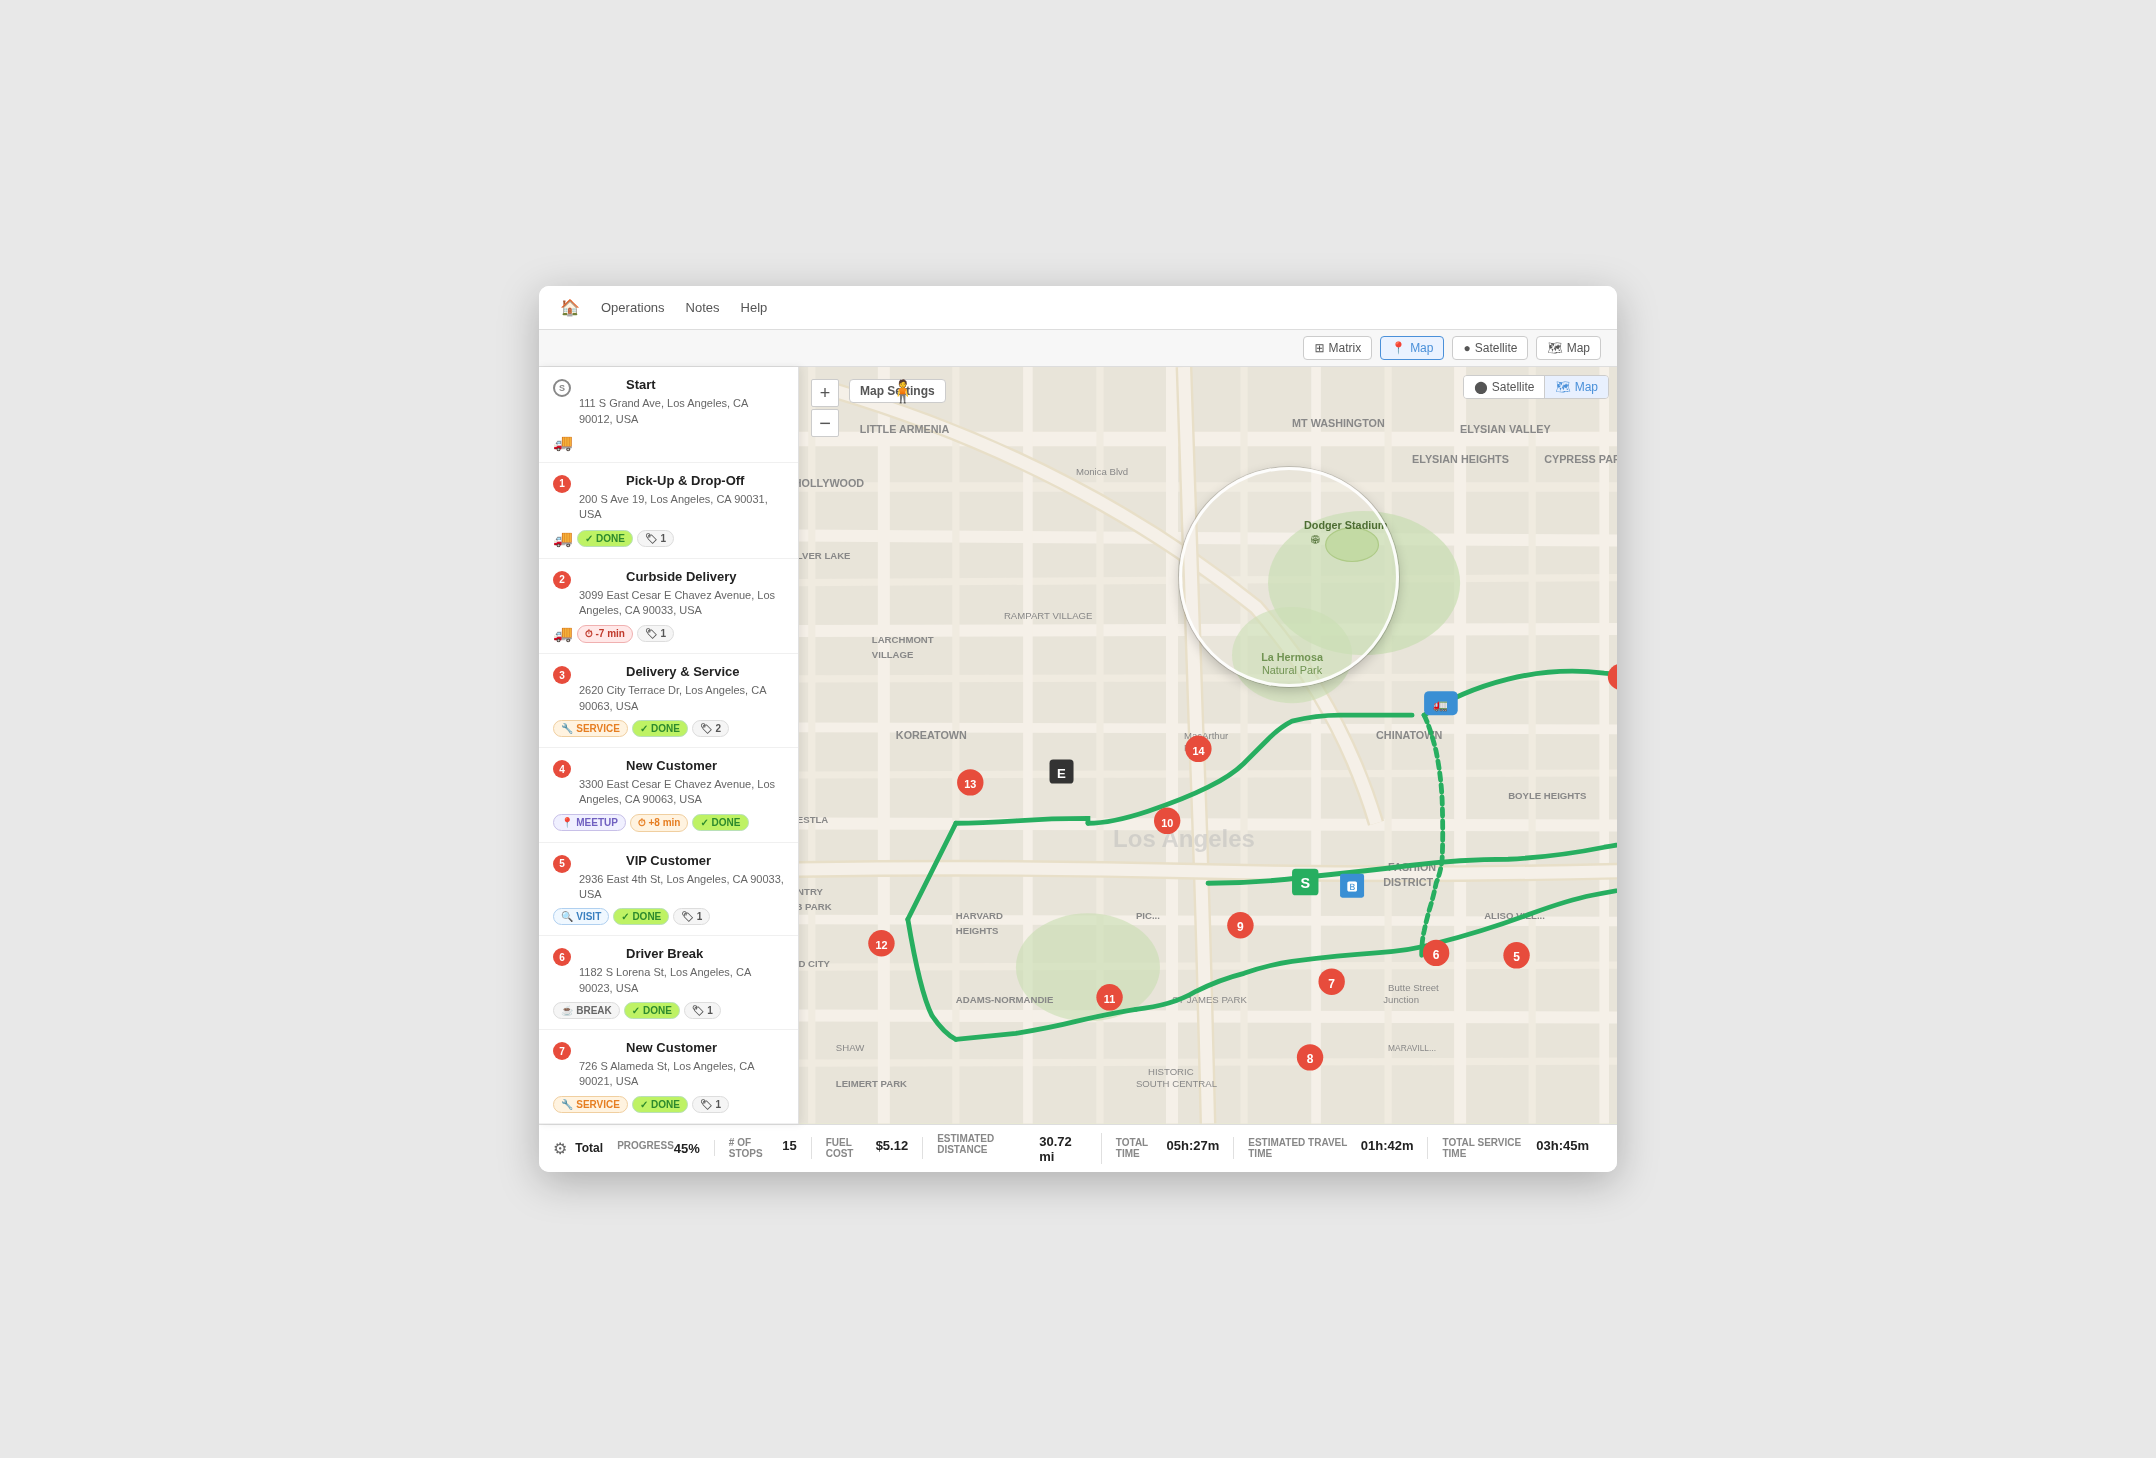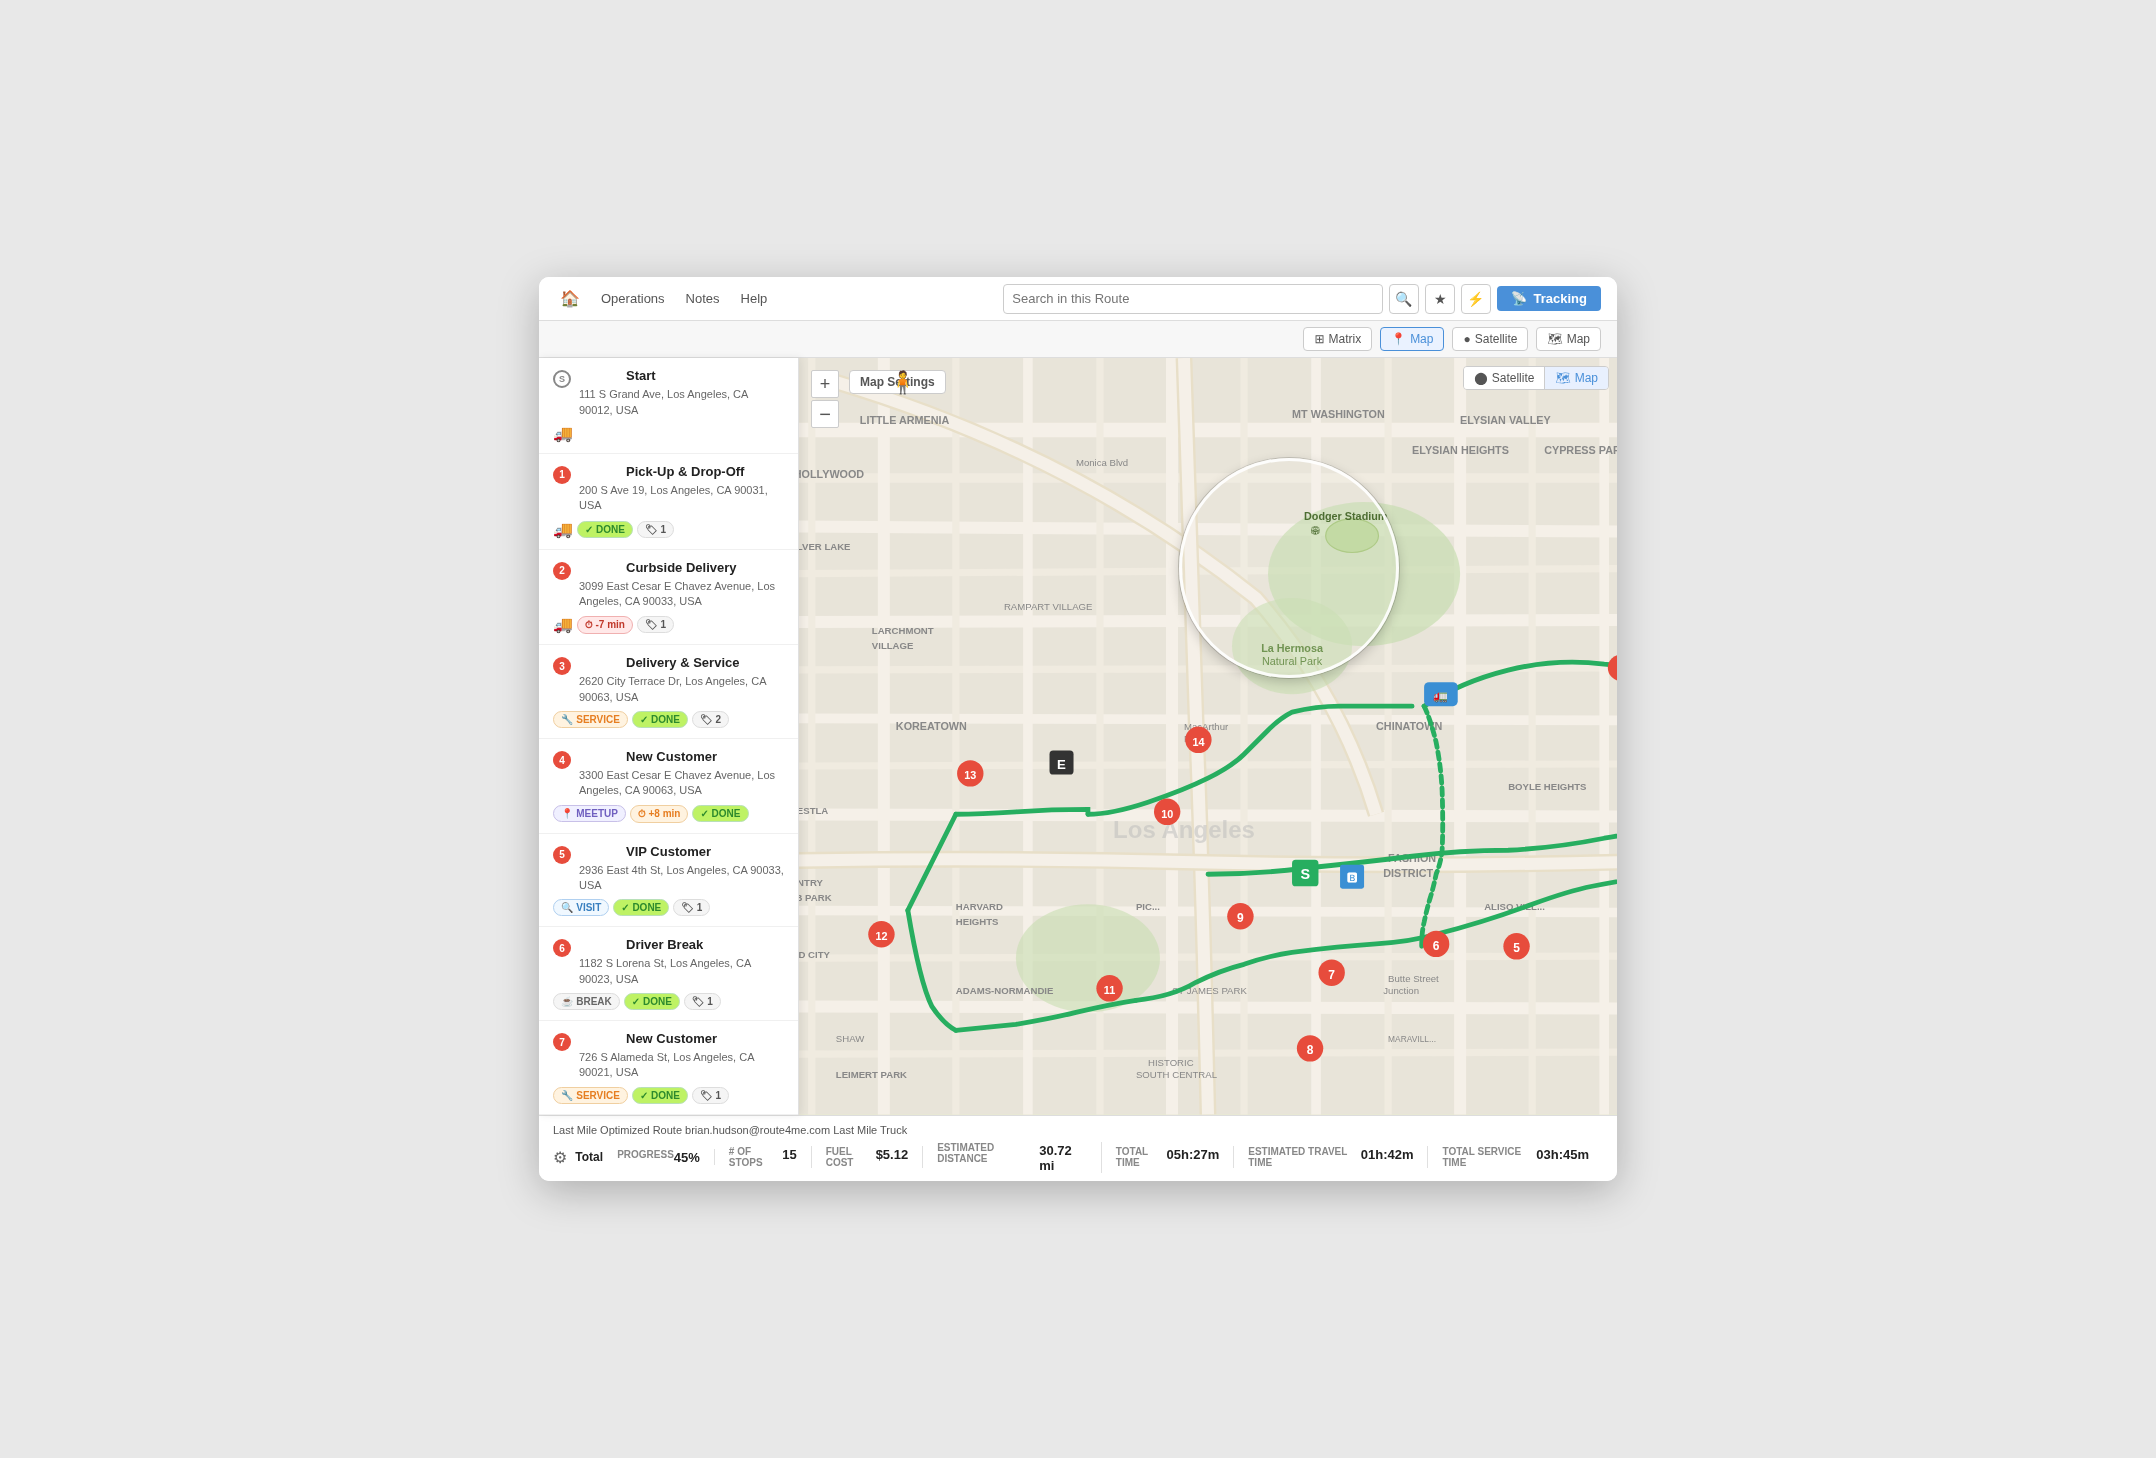--- a/index.html
+++ b/index.html
@@ -327,32 +327,20 @@
 
 <div class="app-window">
 
   <div class="top-bar">
 
     <div class="icon-btn" style="border:none; color:#888; font-size:16px;">🏠</div>
     <div class="top-bar-nav">
       <span class="nav-item">Operations</span>
       <span class="nav-item">Notes</span>
       <span class="nav-item">Help</span>
-    </div>
-    <div class="top-bar-search" style="flex:1; justify-content:flex-end; display:flex; align-items:center; gap:6px;">
-      <div class="search-box">
-        <input type="text" placeholder="Search in this Route" style="">
-      </div>
-      <div class="icon-btn">🔍</div>
-      <div class="icon-btn">★</div>
-      <div class="icon-btn">⚡</div>
-      <button class="tracking-btn">
-        <span>📡</span>
-        <span>Tracking</span>
-      </button>
     </div>
   </div>
 
   <div class="map-controls">
     <button class="map-ctrl-btn">
       <span>⊞</span>
       <span>Matrix</span>
     </button>
     <button class="map-ctrl-btn active">
       <span>📍</span>
@@ -674,21 +662,20 @@
         <button class="layer-btn active" style="background:#e8f0fe; color:#4a90d9;">
           <span>🗺</span>
           <span>Map</span>
         </button>
       </div>
 
     </div>
   </div>
 
   <div class="bottom-bar">
-    <div class="route-label">Last Mile Optimized Route brian.hudson@route4me.com Last Mile Truck</div>
     <div class="stats-row">
       <span class="stats-gear">⚙</span>
       <span class="total-label">Total</span>
       <div class="stat-item">
         <span class="stat-label">Progress</span>
         <span class="stat-value">45%</span>
       </div>
       <div class="stat-item">
         <span class="stat-label"># of Stops</span>
         <span class="stat-value">15</span>

